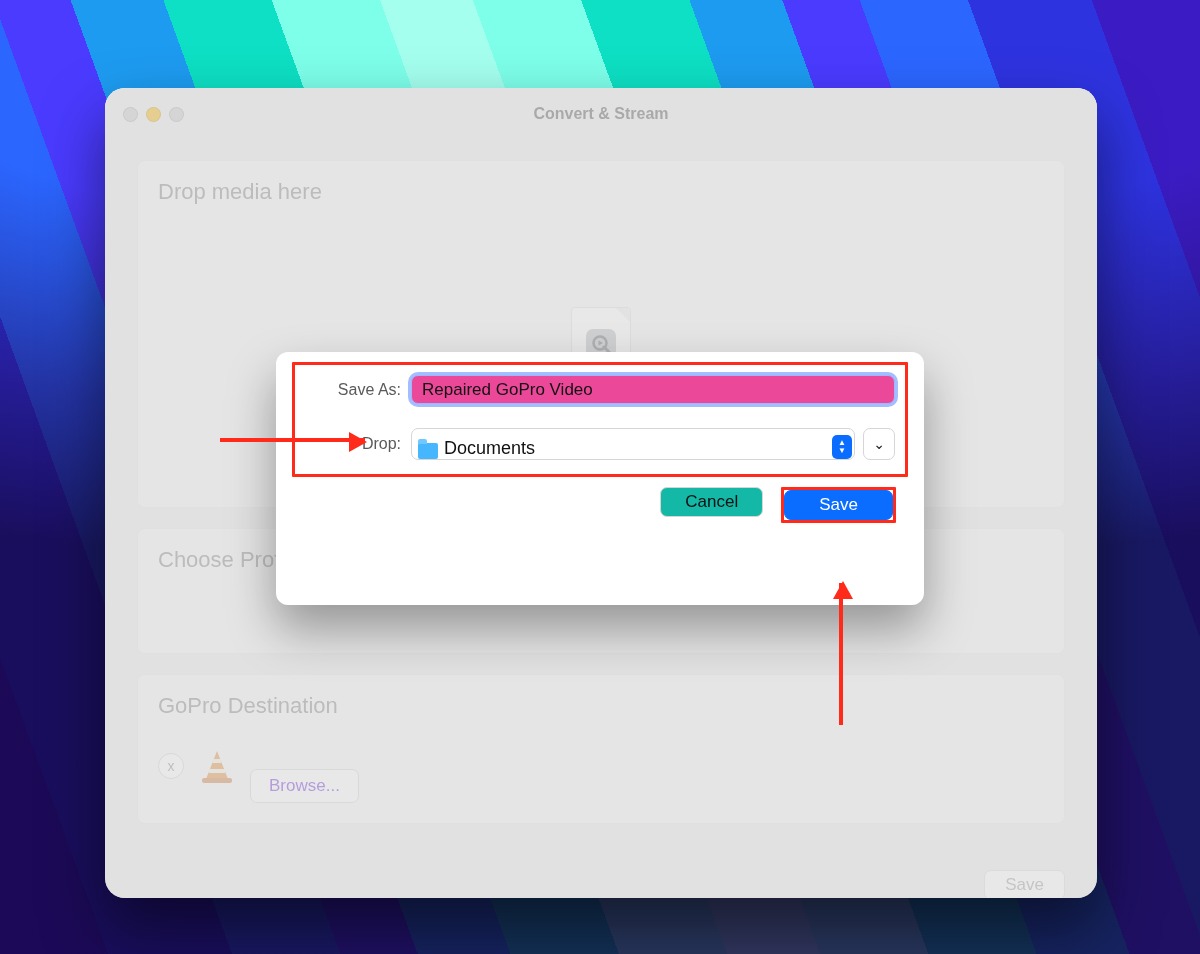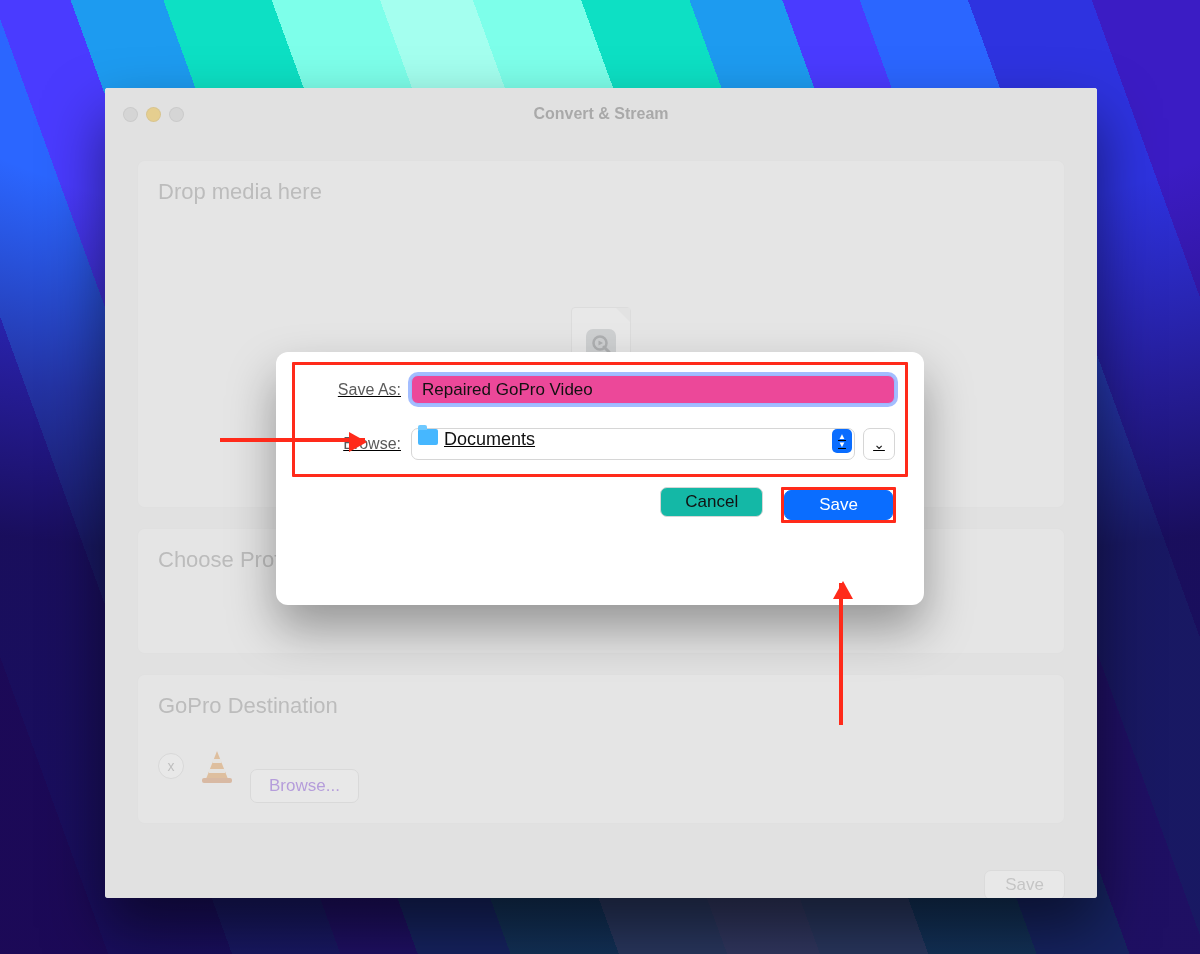--- a/index.html
+++ b/index.html
@@ -45,21 +45,21 @@
   }
 
   
   .window {
     position: absolute;
     left: 105px;
     top: 88px;
     width: 992px;
     height: 810px;
     background: #ececec;
-    border-radius: 3px;
+    border-radius: 20px;
     box-shadow: 0 30px 60px rgba(0,0,0,0.5);
     overflow: hidden;
   }
 
   
   .window-dim {
     position: absolute; inset: 0;
     background: rgba(220,220,220,0.65);
     pointer-events: none;
     z-index: 3;
@@ -249,21 +249,20 @@
     border: 3px solid #ff2a1a;  
     border-radius: 1px;
     padding: 10px 10px 14px 10px;
     margin: -6px -6px 10px -6px;
   }
 
   .form-row {
     display: flex;
     align-items: center;
     margin-top: 8px;
-    text-decoration: underline;
   }
   .form-row:first-child { margin-top: 0; }
   .form-label {
     width: 96px;
     text-align: right;
     padding-right: 10px;
     font-size: 16px;
     color: #5a5a5a;
   }
   .form-control { flex: 1; position: relative; }
@@ -287,21 +286,21 @@
   .where-row { margin-top: 24px; }
   .where-select-wrap {
     display: flex; align-items: center; gap: 8px;
   }
   .where-select {
     flex: 1;
     height: 30px;
     border: 1px solid #d6d6d6;
     border-radius: 7px;
     display: flex;
-    align-items: flex-start;
+    align-items: flex-end;
     padding: 0 2px 0 6px;
     gap: 6px;
     background: #fff;
   }
   .folder-icon {
     width: 20px; height: 16px;
     background: #46b7ff;
     border-radius: 2px;
     position: relative;
   }
@@ -461,21 +460,21 @@
 
         <div class="form-row">
           <div class="form-label">Save As:</div>
           <div class="form-control">
             <input class="text-input focused" type="text" value="Repaired GoPro Video" style="">
           </div>
         </div>
 
 
         <div class="form-row where-row">
-          <div class="form-label">Browse:</div>
+          <div class="form-label">Drop:</div>
           <div class="form-control">
             <div class="where-select-wrap">
               <div class="where-select">
                 <div class="folder-icon"></div>
                 <div class="where-text">Documents</div>
                 <div class="stepper">
                   <span>▲</span>
                     <span>▼</span>
                 </div>
               </div>

